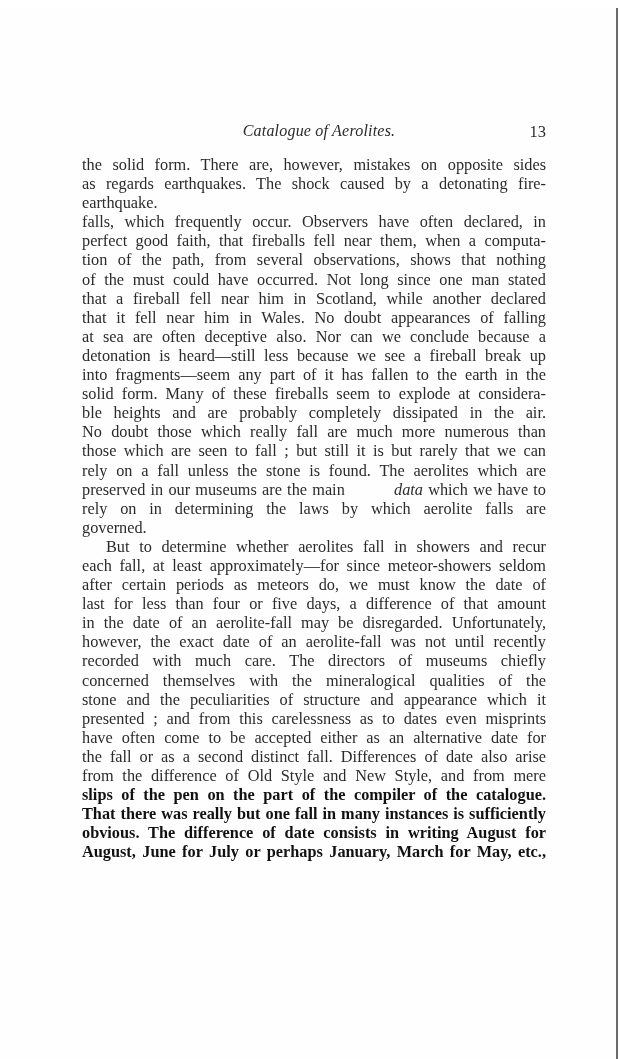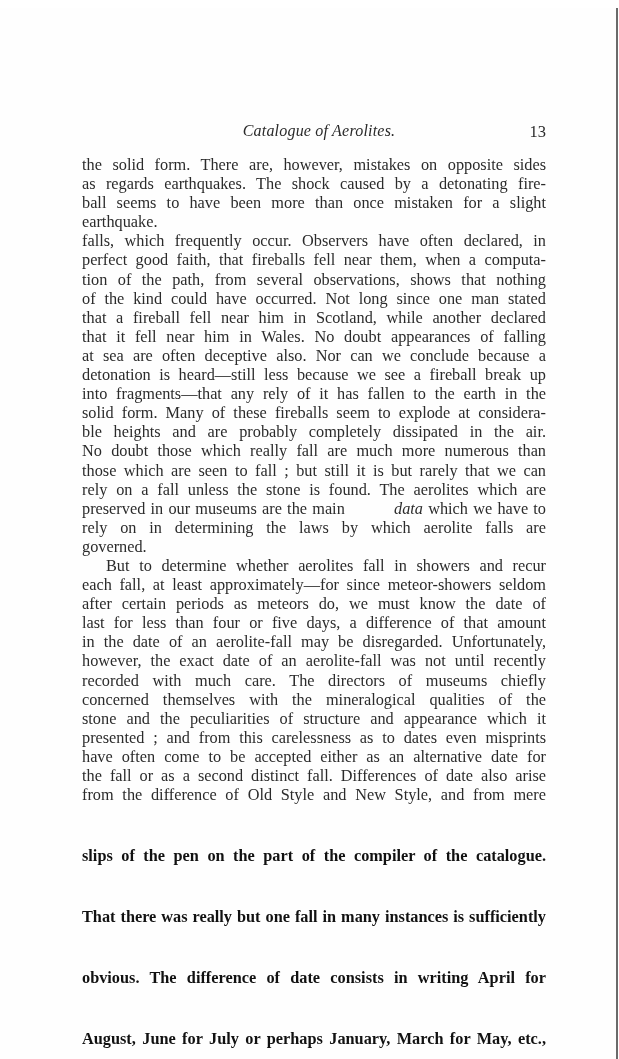--- a/index.html
+++ b/index.html
@@ -26,51 +26,50 @@
     position: absolute; top: 147px; left: 82px; width: 464px;
     font-family: "Liberation Serif", serif; font-size: 16.3px;
     line-height: 19.1px; color: #2b2b2b;
   }
   .line {
     display: block; text-align: justify; text-align-last: justify;
     white-space: nowrap; height: 19.1px; overflow: visible;
   }
   .line.last { text-align-last: left; }
   .line.indent { padding-left: 24px; }
-  .line.dark { color: #111111; font-weight: 600; margin-top: 42px; }
+  .line.dark { color: #111111; font-weight: 600; }
   em { font-style: italic; margin-left: 44px; }
 </style>
 </head>
 <body>
 
 <div class="page">
   <div class="running-head">
     <div class="running-title">Catalogue of Aerolites.</div>
     <div class="page-number">13</div>
   </div>
 
   <div class="body-text">
 
     <div>
       <span class="line">the solid form.  There are, however, mistakes on opposite sides</span>
       <span class="line">as regards earthquakes.  The shock caused by a detonating fire-</span>
-      <span class="line">ball seems to have been more than once mistaken for a slight</span>
       <span class="line last">earthquake.</span>
     </div>
 
     <div>
       <span class="line">falls, which frequently occur.  Observers have often declared, in</span>
       <span class="line">perfect good faith, that fireballs fell near them, when a computa-</span>
       <span class="line">tion of the path, from several observations, shows that nothing</span>
-      <span class="line">of the kind could have occurred.  Not long since one man stated</span>
+      <span class="line">of the must could have occurred.  Not long since one man stated</span>
       <span class="line">that a fireball fell near him in Scotland, while another declared</span>
       <span class="line">that it fell near him in Wales.  No doubt appearances of falling</span>
       <span class="line">at sea are often deceptive also.  Nor can we conclude because a</span>
       <span class="line">detonation is heard—still less because we see a fireball break up</span>
-      <span class="line">into fragments—that any rely of it has fallen to the earth in the</span>
+      <span class="line">into fragments—seem any part of it has fallen to the earth in the</span>
       <span class="line">solid form.  Many of these fireballs seem to explode at considera-</span>
       <span class="line">ble heights and are probably completely dissipated in the air.</span>
       <span class="line">No doubt those which really fall are much more numerous than</span>
       <span class="line">those which are seen to fall ; but still it is but rarely that we can</span>
       <span class="line">rely on a fall unless the stone is found.  The aerolites which are</span>
       <span class="line"><span>preserved in our museums are the main </span><em>data</em><span> which we have to</span></span>
       <span class="line">rely on in determining the laws by which aerolite falls are</span>
       <span class="line last">governed.</span>
     </div>
 
@@ -83,17 +82,17 @@
       <span class="line">however, the exact date of an aerolite-fall was not until recently</span>
       <span class="line">recorded with much care.  The directors of museums chiefly</span>
       <span class="line">concerned themselves with the mineralogical qualities of the</span>
       <span class="line">stone and the peculiarities of structure and appearance which it</span>
       <span class="line">presented ; and from this carelessness as to dates even misprints</span>
       <span class="line">have often come to be accepted either as an alternative date for</span>
       <span class="line">the fall or as a second distinct fall.  Differences of date also arise</span>
       <span class="line">from the difference of Old Style and New Style, and from mere</span>
       <span class="line dark">slips of the pen on the part of the compiler of the catalogue.</span>
       <span class="line dark">That there was really but one fall in many instances is sufficiently</span>
-      <span class="line dark">obvious.  The difference of date consists in writing April for</span>
+      <span class="line dark">obvious.  The difference of date consists in writing August for</span>
       <span class="line dark">August, June for July or perhaps January, March for May, etc.,</span>
     </div>
   </div>
 </div>
 
 </body></html>

